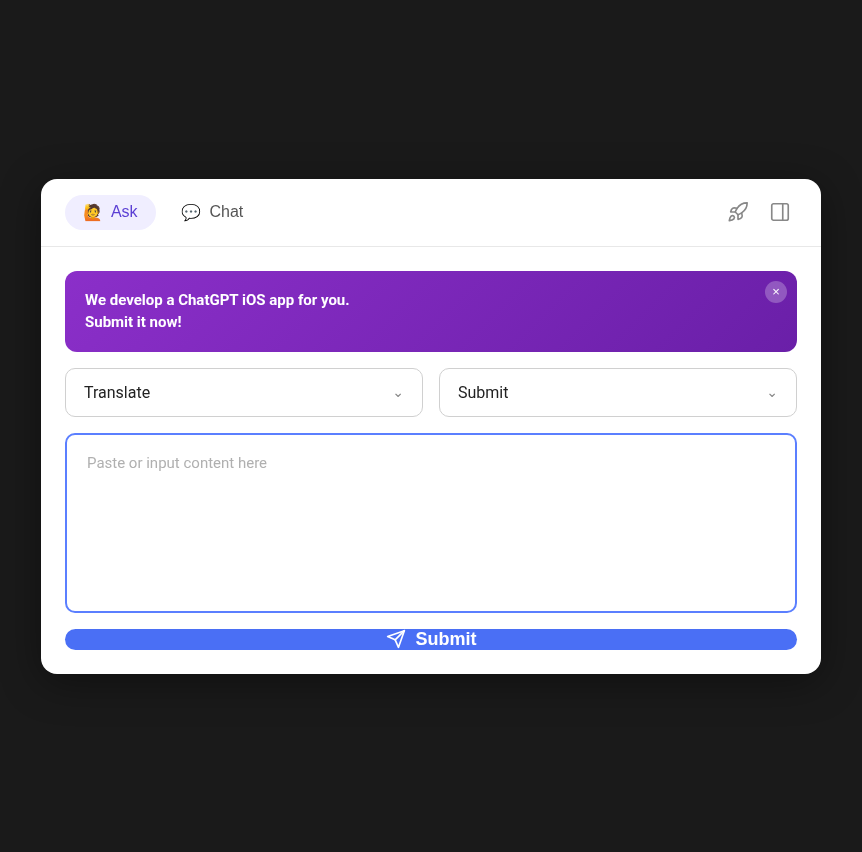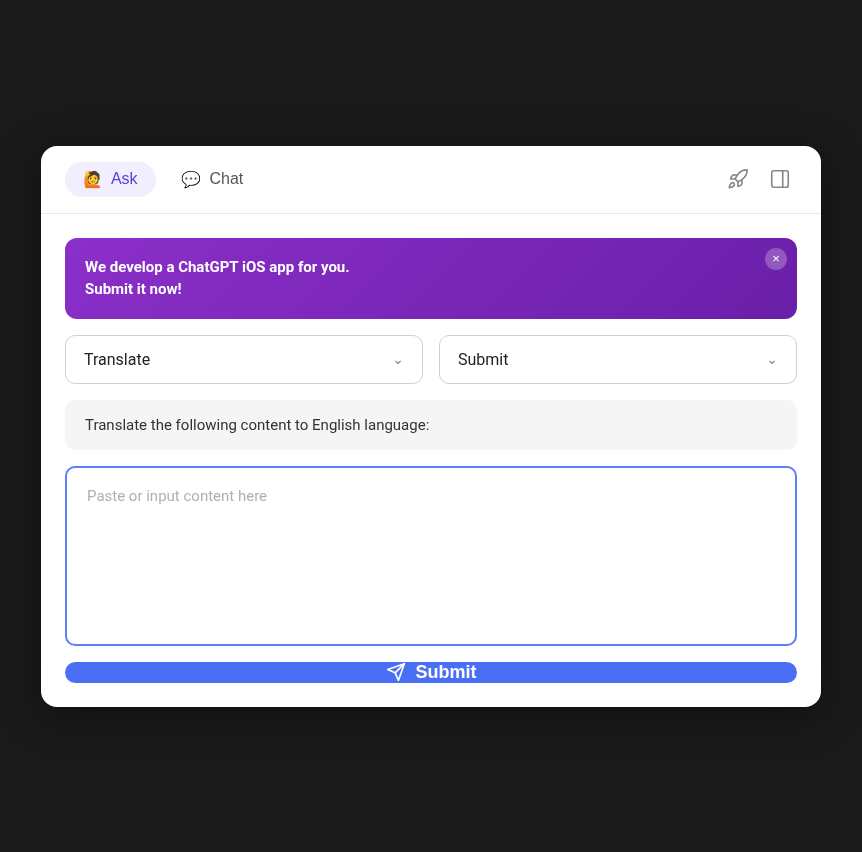--- a/index.html
+++ b/index.html
@@ -240,23 +240,20 @@
       <div class="dropdown">
         <span>Translate</span>
         <span class="chevron">⌄</span>
       </div>
       <div class="dropdown">
         <span>Submit</span>
         <span class="chevron">⌄</span>
       </div>
     </div>
 
-    <div class="prompt-box">
-      <span>Translate the following content to English language:</span>
-    </div>
 
     <div class="text-input-area">
       <textarea placeholder="Paste or input content here" style=""></textarea>
     </div>
 
     <button class="submit-btn">
       <svg class="send-icon" width="20" height="20" viewBox="0 0 24 24" fill="none" stroke="white" stroke-width="2" stroke-linecap="round" stroke-linejoin="round">
         <line x1="22" y1="2" x2="11" y2="13"></line>
         <polygon points="22 2 15 22 11 13 2 9 22 2"></polygon>
       </svg>

